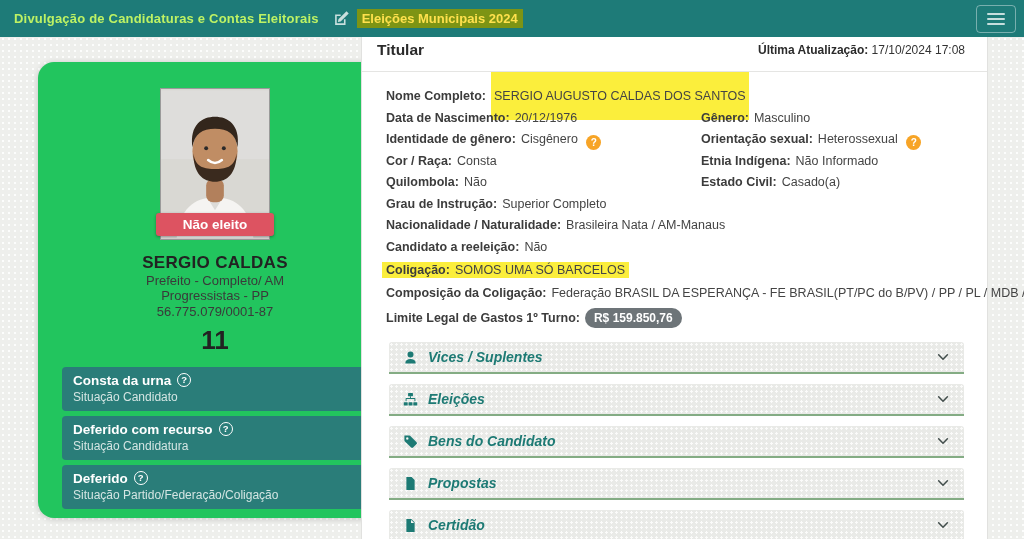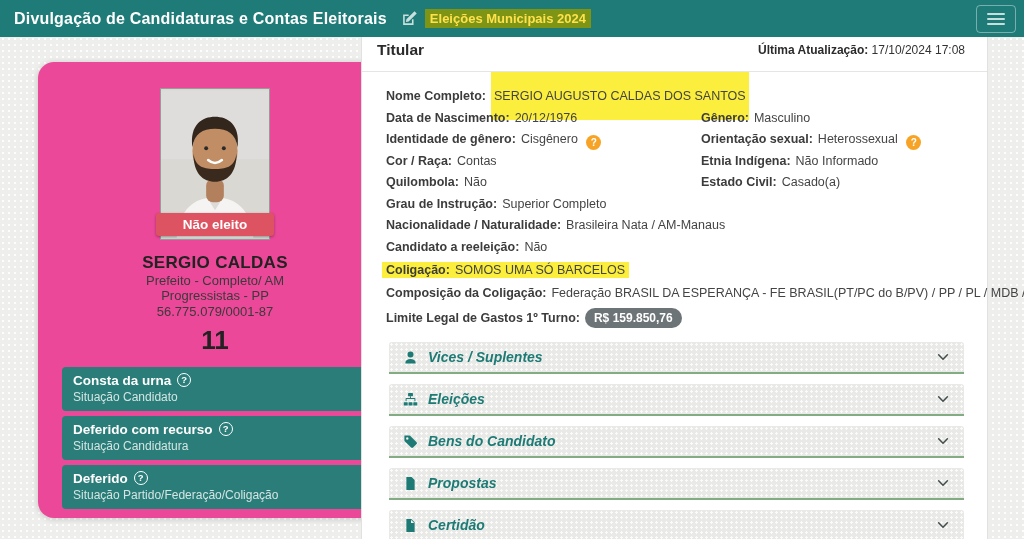--- a/index.html
+++ b/index.html
@@ -12,39 +12,39 @@
     position: relative;
     color: #333;
   }
 
   
   .app-header {
     position: absolute; top: 0; left: 0; right: 0; height: 37px;
     background: var(--accent); display: flex; align-items: center;
     padding: 0 8px 0 14px; z-index: 20;
   }
-  .app-title { color: #ffffff; font-size: 16px; font-weight: bold; letter-spacing: .2px; }
+  .app-title { color: #bef264; font-size: 13px; font-weight: bold; letter-spacing: .2px; }
   .edit-icon { margin-left: 14px; display: inline-flex; align-items: center; cursor: pointer; }
   .edit-icon svg { fill: #c9e0de; }
   .election-label {
     margin-left: 7px; font-size: 13px; font-weight: bold;
     background: var(--electionHl); color: var(--electionText);
     padding: 2px 5px; cursor: pointer; white-space: nowrap;
   }
   .hamburger {
     margin-left: auto; width: 40px; height: 28px; border: 1px solid rgba(255,255,255,.4);
     border-radius: 4px; background: transparent; display: flex; flex-direction: column;
     justify-content: center; align-items: center; gap: 3px; cursor: pointer;
   }
   .hamburger span { width: 18px; height: 2px; background: rgba(255,255,255,.75); border-radius: 1px; }
 
   
   .candidate-card {
     position: absolute; left: 38px; top: 62px; width: 354px; height: 456px;
-    background: #ec4899; border-radius: 16px; box-shadow: 0 1px 6px rgba(0,0,0,.18);
+    background: #22c55e; border-radius: 16px; box-shadow: 0 1px 6px rgba(0,0,0,.18);
     text-align: center;
   }
   .photo-wrap {
     position: relative; width: 110px; height: 152px; margin: 26px auto 0;
     border: 1px solid #9a9a9a; background: #d9d8d3;
   }
   .photo-wrap svg { display: block; }
   .result-badge {
     position: absolute; bottom: 3px; left: -5px; right: -5px;
     background: var(--red); color: #fff; font-weight: bold; font-size: 13.5px;
@@ -196,21 +196,21 @@
 
   <div class="field-row">
     <span class="f-label">Data de Nascimento:</span><span class="f-value">20/12/1976</span>
   </div>
 
   <div class="field-row">
     <span class="f-label">Identidade de gênero:</span><span class="f-value">Cisgênero</span>
   <span class="qmark-orange">?</span></div>
 
   <div class="field-row">
-    <span class="f-label">Cor / Raça:</span><span class="f-value">Contas</span>
+    <span class="f-label">Cor / Raça:</span><span class="f-value">Consta</span>
   </div>
 
   <div class="field-row">
     <span class="f-label">Quilombola:</span><span class="f-value">Não</span>
   </div>
 
   <div class="field-row">
     <span class="f-label">Grau de Instrução:</span><span class="f-value">Superior Completo</span>
   </div>
 

